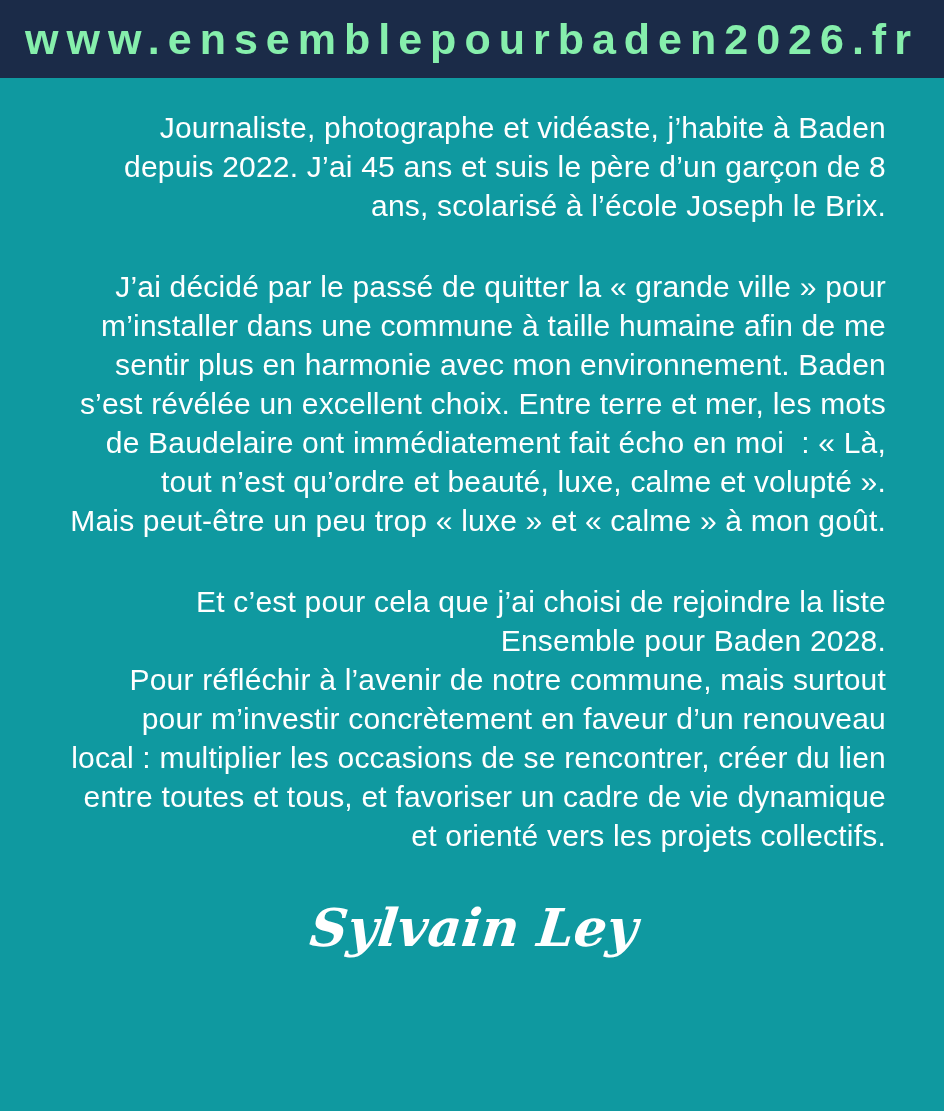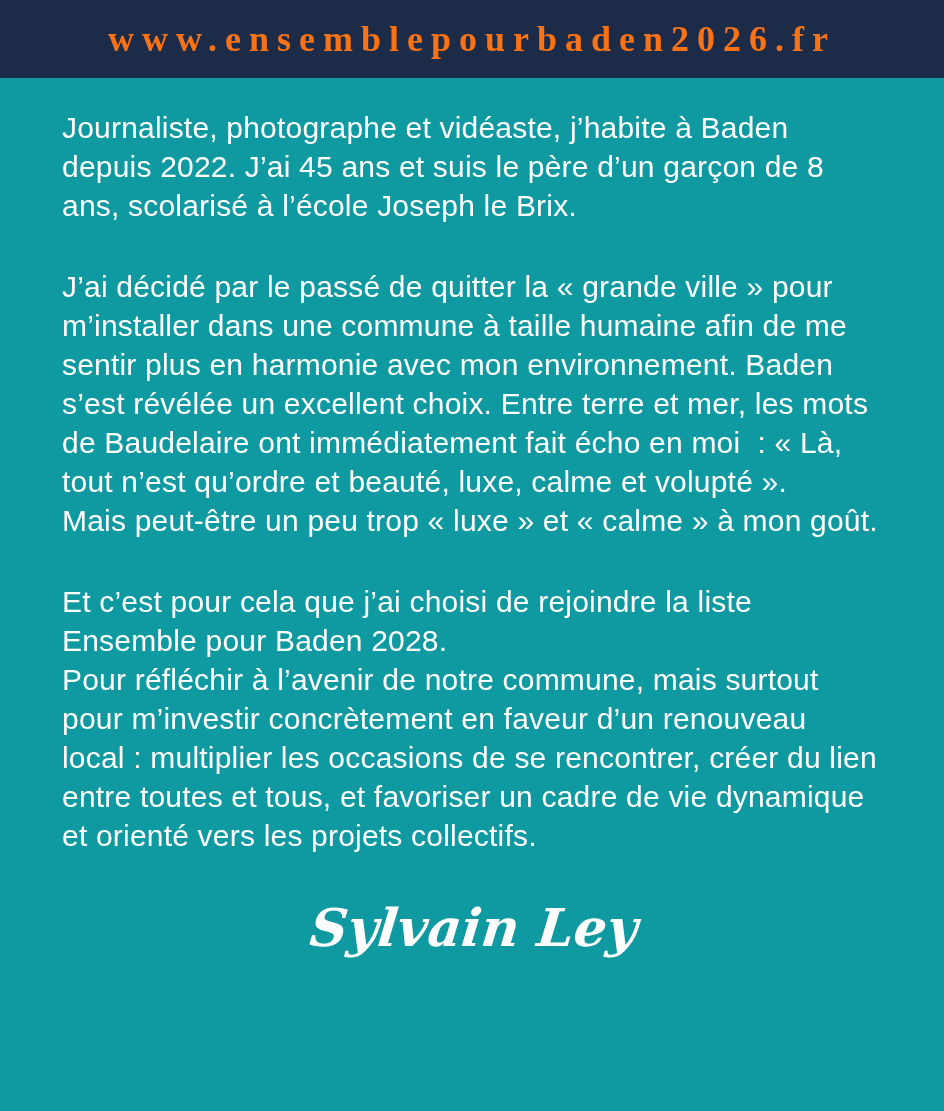--- a/index.html
+++ b/index.html
@@ -12,37 +12,37 @@
     color: #ffffff;
   }
   .header {
     height: 78px;
     background: #1b2b48;
     display: flex;
     align-items: center;
     justify-content: center;
   }
   .header .url {
-    font-size: 36px;
+    font-size: 43px;
     font-weight: 700;
     letter-spacing: 8px;
-    color: #f97316;
+    color: #86efac;
     white-space: nowrap;
-    font-family: Liberation Serif, serif;
   }
   .content {
     padding: 30px 58px 0 62px;
   }
   .para {
     margin: 0 0 42px 0;
     font-size: 30px;
     line-height: 39px;
     font-weight: 400;
     letter-spacing: 0.2px;
     white-space: pre-wrap;
+    text-align: right;
   }
   .para .b { font-weight: 400; }
   .signature {
     margin-top: 4px;
     text-align: center;
     font-family: "DejaVu Serif", serif;
     font-style: italic;
     font-weight: 700;
     font-size: 52px;
     transform: skewX(-6deg);

